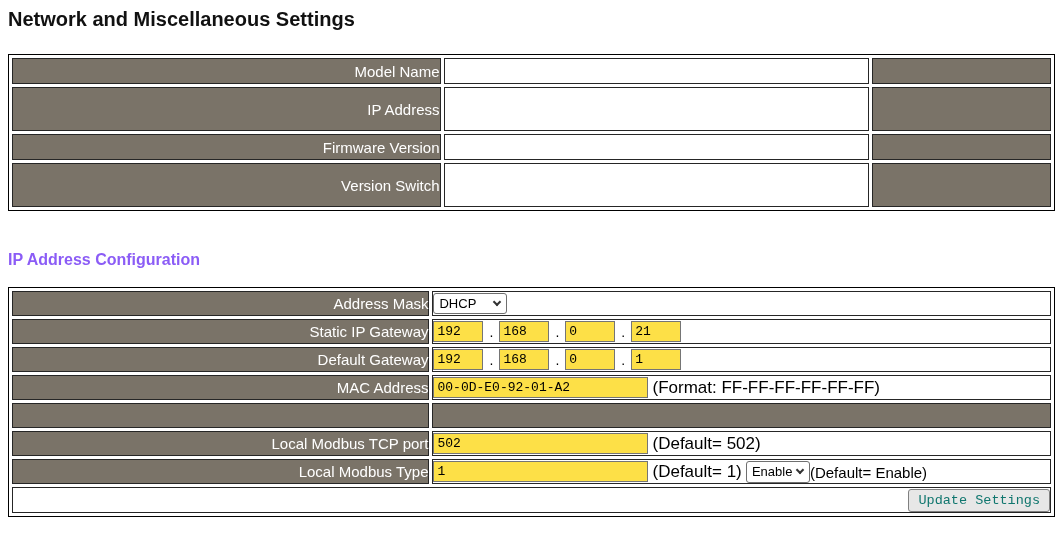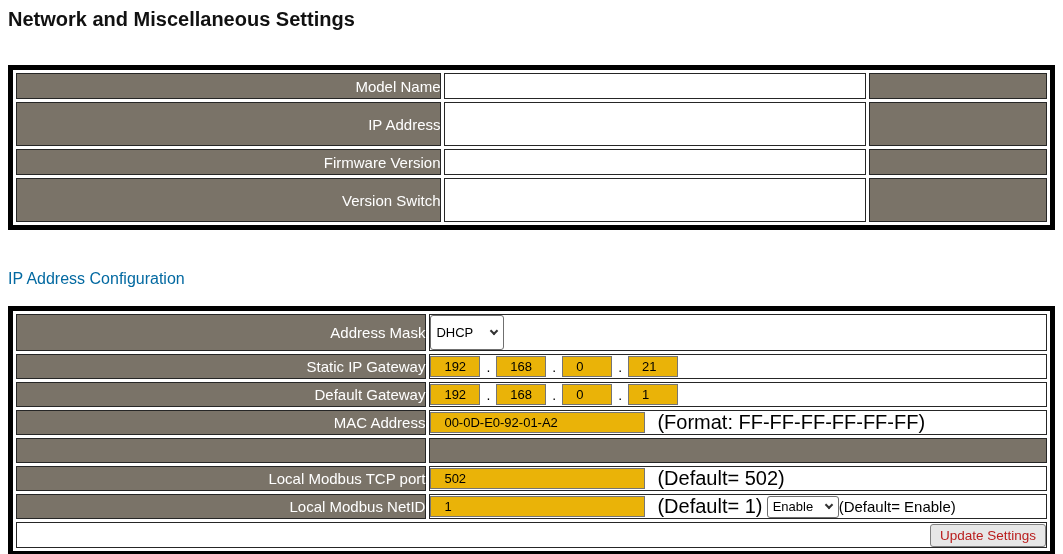--- a/index.html
+++ b/index.html
@@ -11,34 +11,34 @@
     overflow: hidden;
     background: #ffffff;
     font-family: "Liberation Sans", sans-serif;
     color: #000;
   }
   .content { padding: 8px; }
 
   .page-title {
     font-size: 20px;
     font-weight: bold;
-    margin: 0 0 34px 0;
+    margin: 0 0 23px 0;
     color: #111;
   }
   .section-title {
     font-size: 16px;
-    font-weight: normal;
+    font-weight: bold;
     margin: 40px 0 18px 0;
-    color: #0369a1;
+    color: #8b5cf6;
   }
 
   table.tbl {
     border-collapse: separate;
     border-spacing: 3px;
-    border: 5px solid #000000;
+    border: 1px solid #000000;
     table-layout: fixed;
   }
   table.tbl td {
     border: 1px solid #262626;
     vertical-align: middle;
     font-size: 15px;
     padding: 0;
   }
   td.lbl {
     background: #7a7368;
@@ -50,68 +50,68 @@
   td.val { background: #ffffff; padding-left: 3px; }
 
   .t1 .h24 { height: 26px; }
   .t1 .h42 { height: 44px; }
   .t2 td  { height: 25px; }
   .t2 td.rowupd { height: 26px; }
 
   input.txt {
     height: 21px;
     border: 1px solid #757575;
-    font-family: Liberation Sans, sans-serif;
+    font-family: Liberation Mono, monospace;
     font-size: 13px;
-    padding: 0 13px;
-    background: #eab308;
+    padding: 0 3px;
+    background: #fde047;
     color: #000;
     vertical-align: middle;
   }
   input.ip   { width: 50px; }
   input.wide { width: 215px; }
   .dot { display: inline-block; margin: 0 6px; font-size: 14px; vertical-align: middle; }
 
   .sel {
     display: inline-flex;
     align-items: center;
     justify-content: space-between;
-    height: 35px;
+    height: 21px;
     border: 1px solid #6f6f6f;
     border-radius: 3px;
     background: #fff;
     font-size: 13px;
     padding: 0 5px 0 5px;
     vertical-align: middle;
     cursor: default;
   }
   .sel-dhcp   { width: 74px; }
-  .sel-enable { width: 72px; height: 22px; }
+  .sel-enable { width: 64px; height: 22px; }
   .chev {
     display: inline-block;
     width: 6px; height: 6px;
     border-right: 2px solid #333;
     border-bottom: 2px solid #333;
     transform: rotate(45deg);
     margin: -3px 1px 0 4px;
   }
 
-  .hint { font-size: 20px; margin-left: 12px; vertical-align: middle; white-space: nowrap; }
+  .hint { font-size: 17px; margin-left: 4px; vertical-align: middle; white-space: nowrap; }
   .hint2 { font-size: 15px; vertical-align: middle; white-space: nowrap; }
 
   .upd-cell { text-align: right; padding-right: 149px; }
   button.btn {
     height: 23px;
     padding: 0 9px;
     background: #e7e7e7;
     border: 1px solid #808080;
     border-radius: 3px;
-    font-family: Liberation Sans, sans-serif;
+    font-family: Liberation Mono, monospace;
     font-size: 13.5px;
-    color: #b91c1c;
+    color: #0f766e;
     vertical-align: middle;
   }
 </style>
 </head>
 <body>
 
 <div class="viewport">
   <div class="content">
 
     <div class="page-title">Network and Miscellaneous Settings</div>
@@ -193,21 +193,21 @@
       </tr>
 
       <tr>
         <td class="lbl">Local Modbus TCP port</td>
         <td class="val">
           <input class="txt wide" value="502" style=""><span class="hint">(Default= 502)</span>
         </td>
       </tr>
 
       <tr>
-        <td class="lbl">Local Modbus NetID</td>
+        <td class="lbl">Local Modbus Type</td>
         <td class="val">
           <input class="txt wide" value="1" style=""><span class="hint">(Default= 1)</span>
           <span class="sel sel-enable">
                 <span>Enable</span>
                 <span class="chev"></span>
               </span><span class="hint2">(Default= Enable)</span>
         </td>
       </tr>
 
       <tr>

